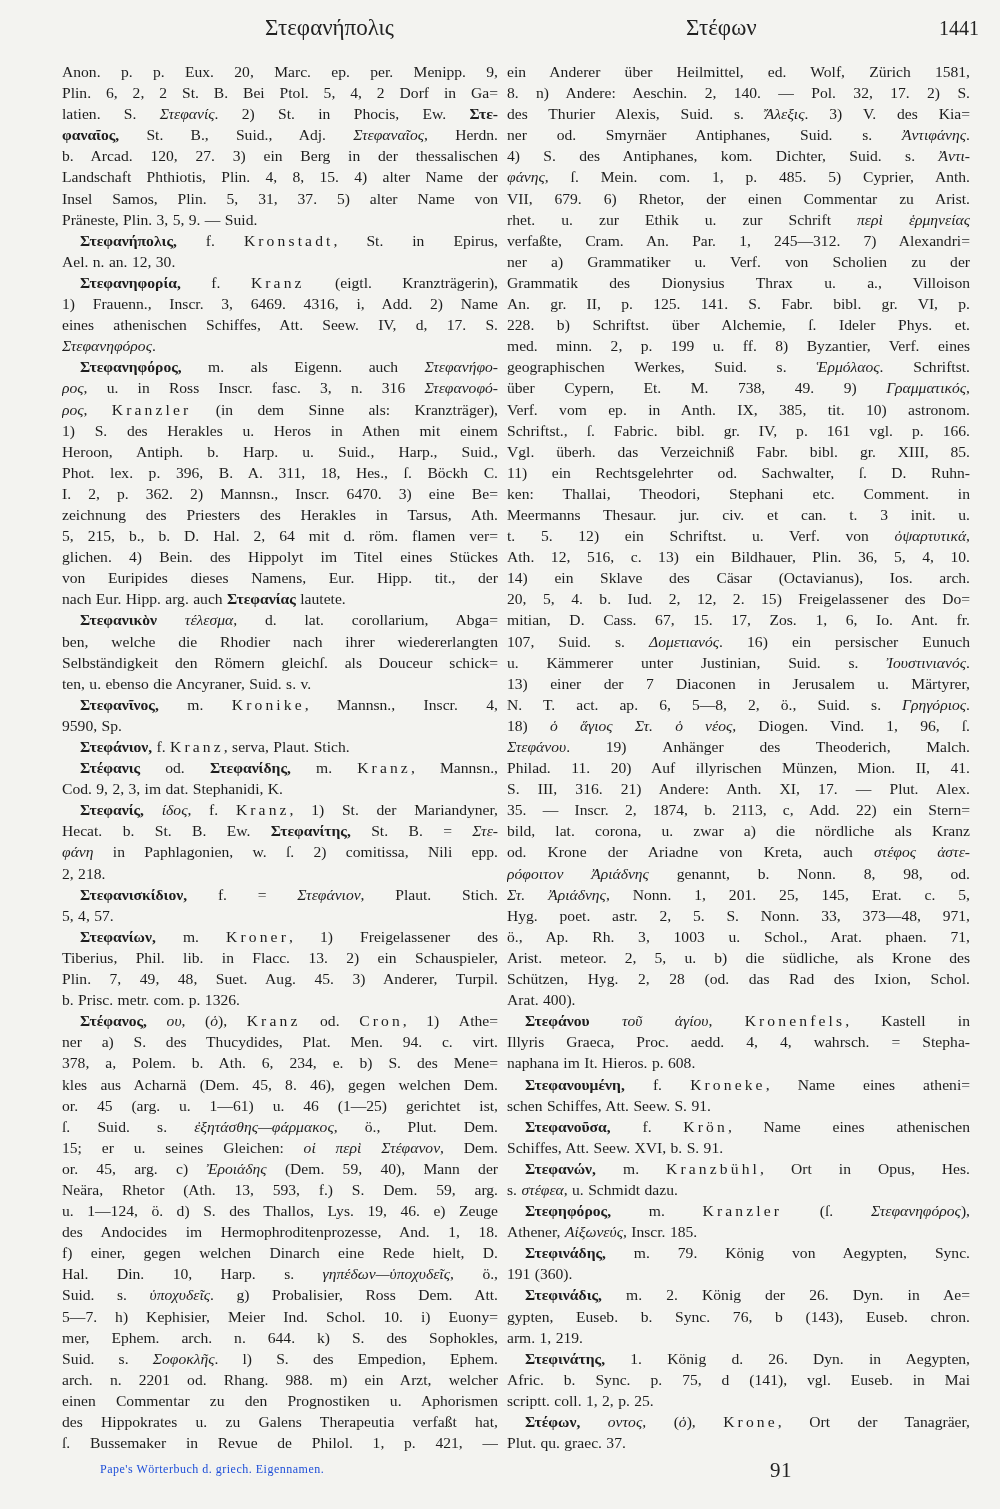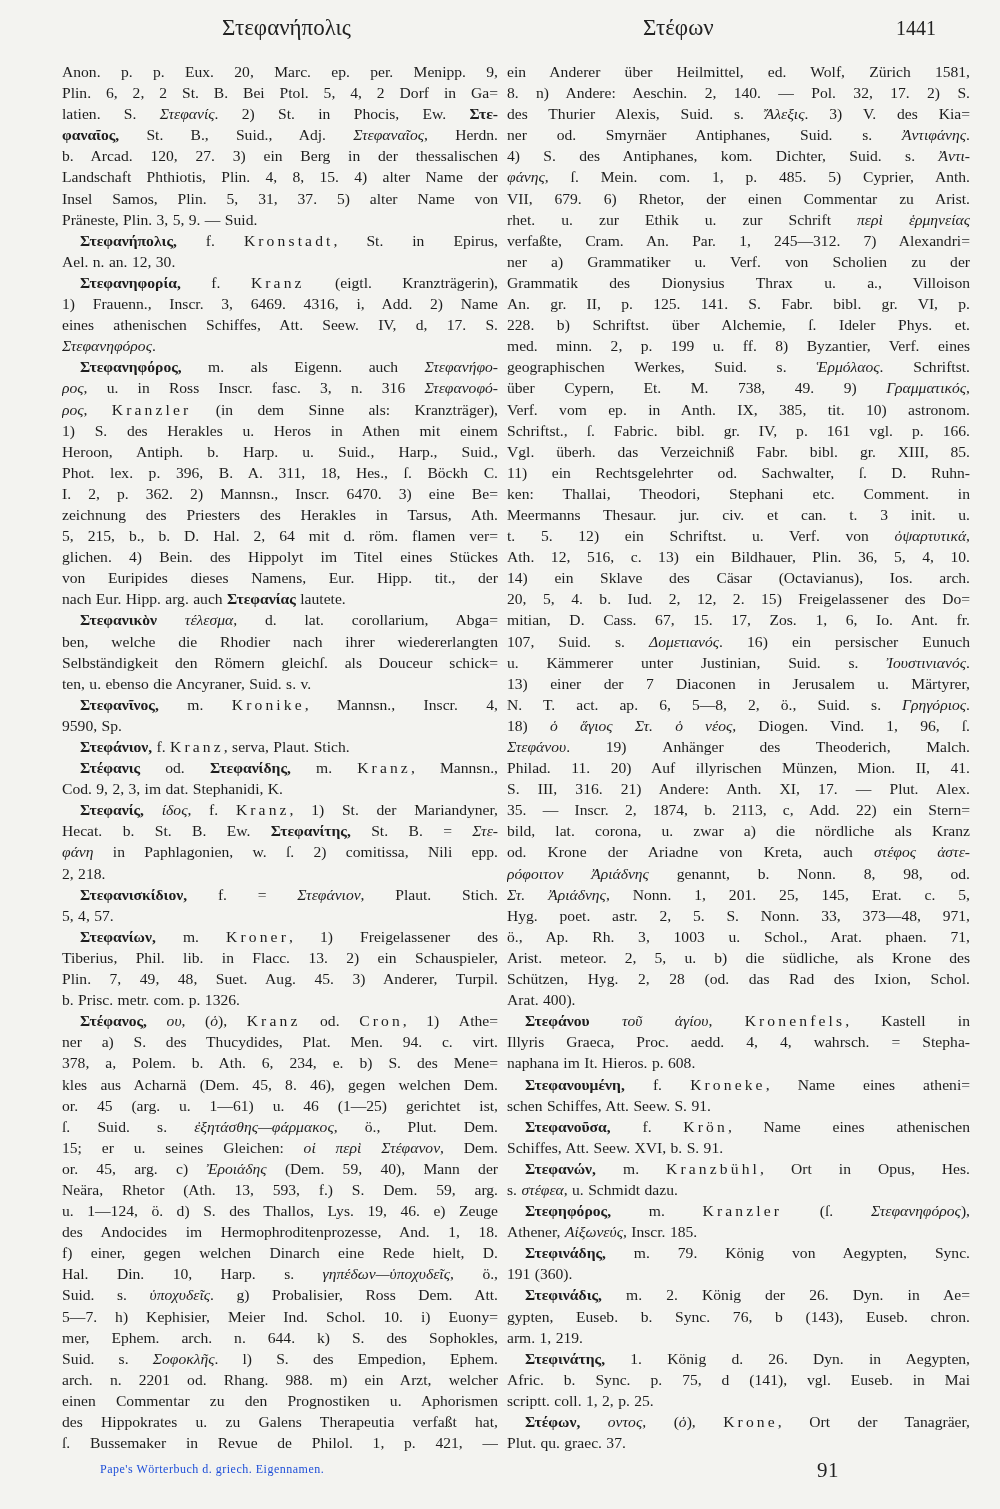--- a/index.html
+++ b/index.html
@@ -2,40 +2,40 @@
 <html><head>
 <meta charset="utf-8">
 <style>
   html, body { margin: 0; padding: 0; }
   body {
     width: 1000px; height: 1509px; position: relative; overflow: hidden;
     background: #f3f3f0;
     font-family: "Liberation Serif", "DejaVu Serif", serif;
     color: #1d1d1d;
   }
-  .hdr { position: absolute; top: 13px; font-size: 23px; line-height: 30px; color: #222; }
+  .hdr { position: absolute; top: 13px; font-size: 23px; line-height: 30px; color: #222; margin-left: 43px; }
   .hdr-left { left: 222px; }
   .hdr-mid { left: 643px; }
   .hdr-num { left: 896px; font-size: 20px; }
   .col { position: absolute; top: 61px; }
   .col-left { left: 62px; width: 436px; }
   .col-right { left: 507px; width: 463px; }
   .ln {
     height: 21.1px; line-height: 21.1px; font-size: 15.6px;
     text-align: justify; text-align-last: justify;
     overflow: hidden; word-spacing: 0.5px;
   }
   .ln.start { text-indent: 18px; }
   .ln.end { text-align-last: left; }
   .hw { font-weight: bold; }
   .gr { font-style: italic; }
   .sp { letter-spacing: 0.2em; }
   .ftr { position: absolute; top: 1462px; font-size: 12px; letter-spacing: 0.5px; color: #1d4ed8; }
   .ftr-left { left: 100px; }
-  .ftr-sig { left: 817px; top: 1458px; font-size: 21px; color: #222; }
+  .ftr-sig { left: 770px; top: 1458px; font-size: 21px; color: #222; }
 </style>
 </head>
 <body>
 
 <div class="hdr hdr-left">Στεφανήπολις</div>
 <div class="hdr hdr-mid">Στέφων</div>
 <div class="hdr hdr-num">1441</div>
 
 <div class="col col-left">
     <div class="ln"><span>Anon. p. p. Eux. 20, Marc. ep. per. Menipp. 9,</span></div>

